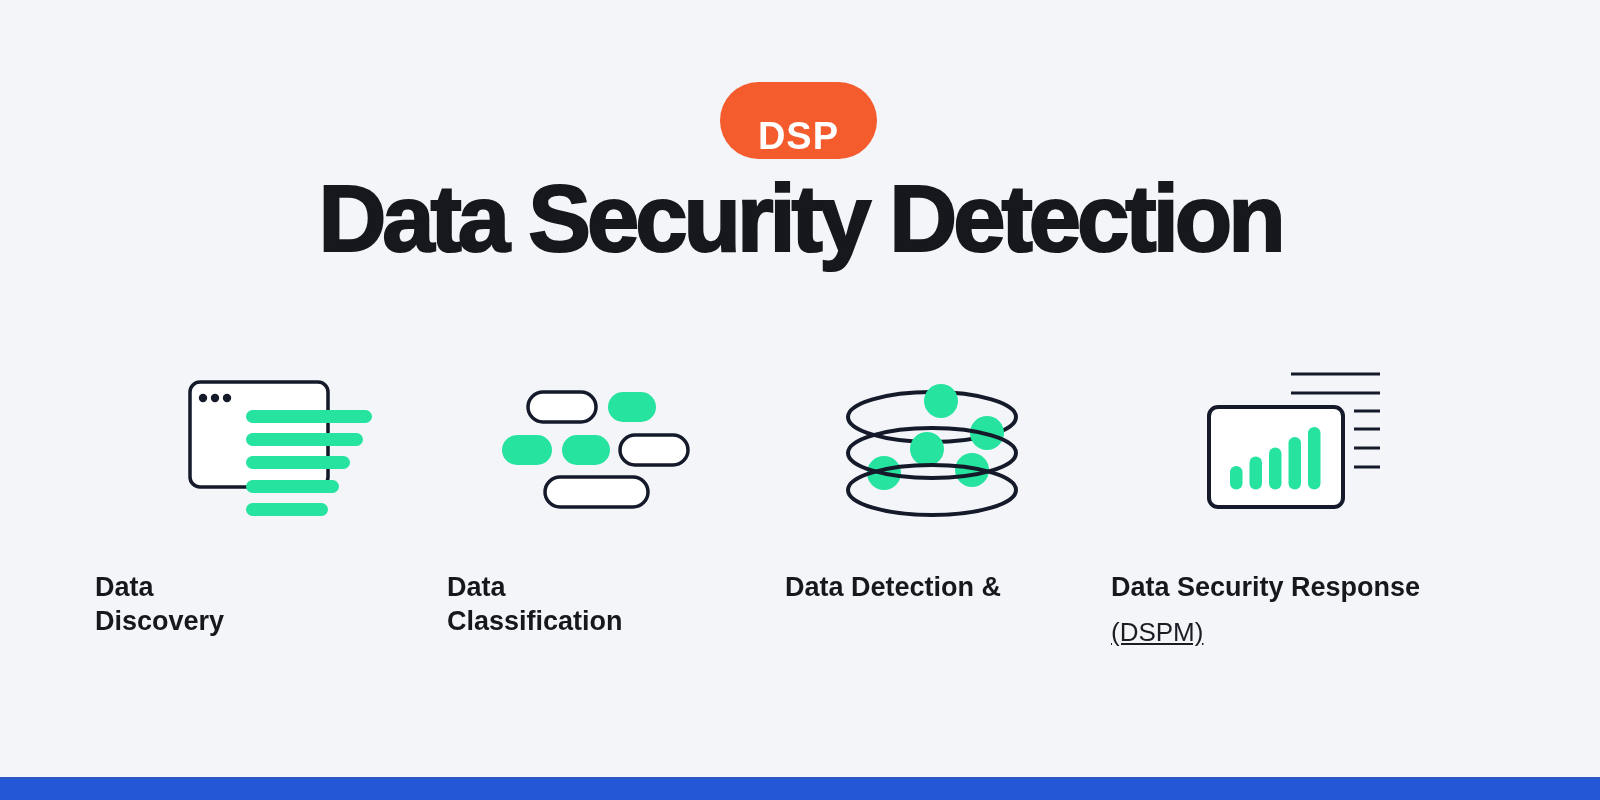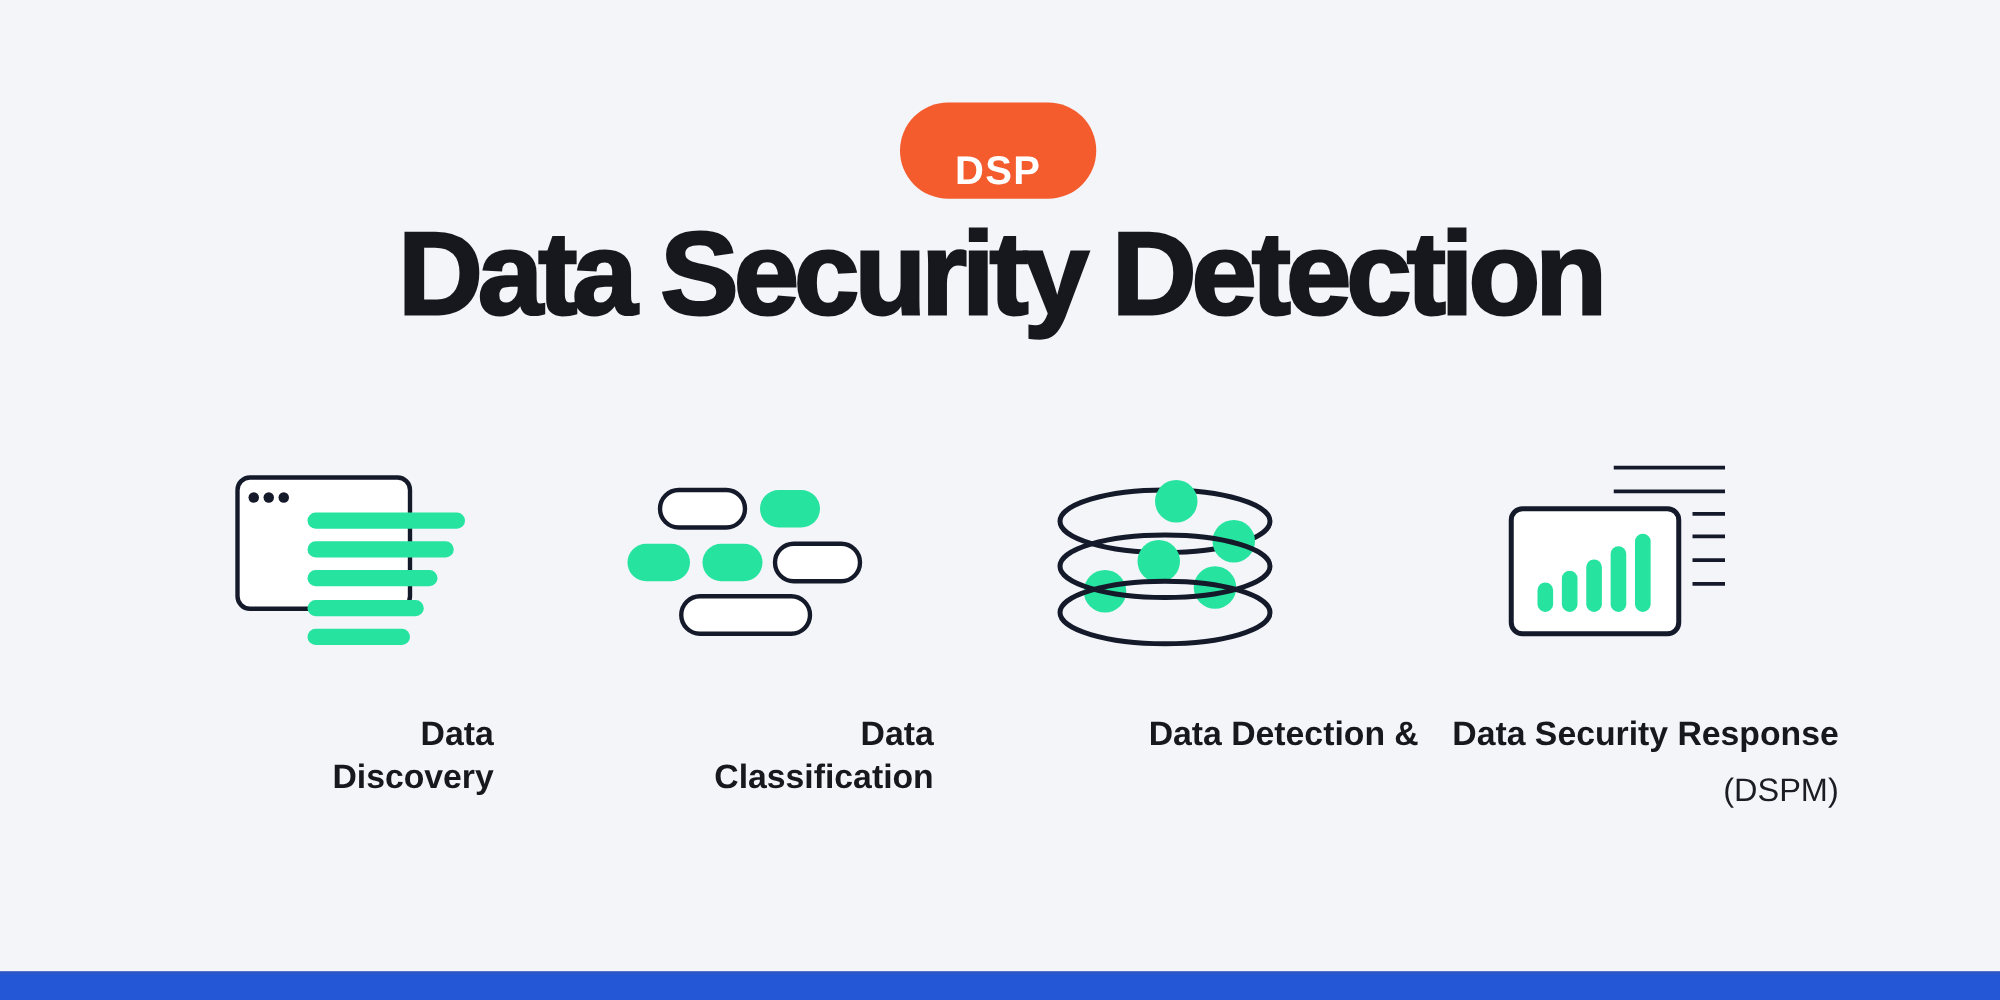--- a/index.html
+++ b/index.html
@@ -12,21 +12,21 @@
   }
   .canvas{position:absolute;inset:0;}
 
   
   .badge{
     position:absolute;left:720px;top:82px;width:157px;height:77px;
     background:#f45b2d;border-radius:40px;
     display:flex;align-items:center;justify-content:center;
   }
   .badge span{
-    color:#ffffff;font-size:32px;font-weight:700;letter-spacing:1px;margin-top:32px;
+    color:#ffffff;font-size:38px;font-weight:700;letter-spacing:1px;margin-top:32px;
   }
 
   
   .title{
     position:absolute;left:0;top:172px;width:1600px;margin:0;
     text-align:center;
     font-size:94px;line-height:1.0;font-weight:700;
     letter-spacing:-4px;
     color:#16181d;
     -webkit-text-stroke:2.2px #16181d;
@@ -35,31 +35,31 @@
   
   .icon{position:absolute;}
   #icon-discovery{left:188px;top:378px;}
   #icon-classification{left:495px;top:385px;}
   #icon-detection{left:843px;top:380px;}
   #icon-dspm{left:1205px;top:360px;}
 
   
   .label{
     position:absolute;top:570px;
-    text-align:right;
+    text-align:left;
     font-size:27px;font-weight:700;line-height:34px;
     color:#16181d;
   }
   #label-1{left:95px;width:300px;}
   #label-2{left:447px;width:300px;}
   #label-3{left:785px;width:350px;}
   #label-4{left:1111px;width:360px;}
   .sub-label{
     margin-top:13px;
-    font-size:26px;font-weight:400;line-height:30px;color:#1b1d24;
+    font-size:26px;font-weight:400;line-height:30px;color:#1b1d24;text-decoration:underline;
   }
 
   
   .bottom-bar{
     position:absolute;left:0;bottom:0;width:1600px;height:23px;
     background:#2457d5;
     border-top:2px solid rgba(70,90,160,0.35);
     box-sizing:border-box;
   }
 </style>

